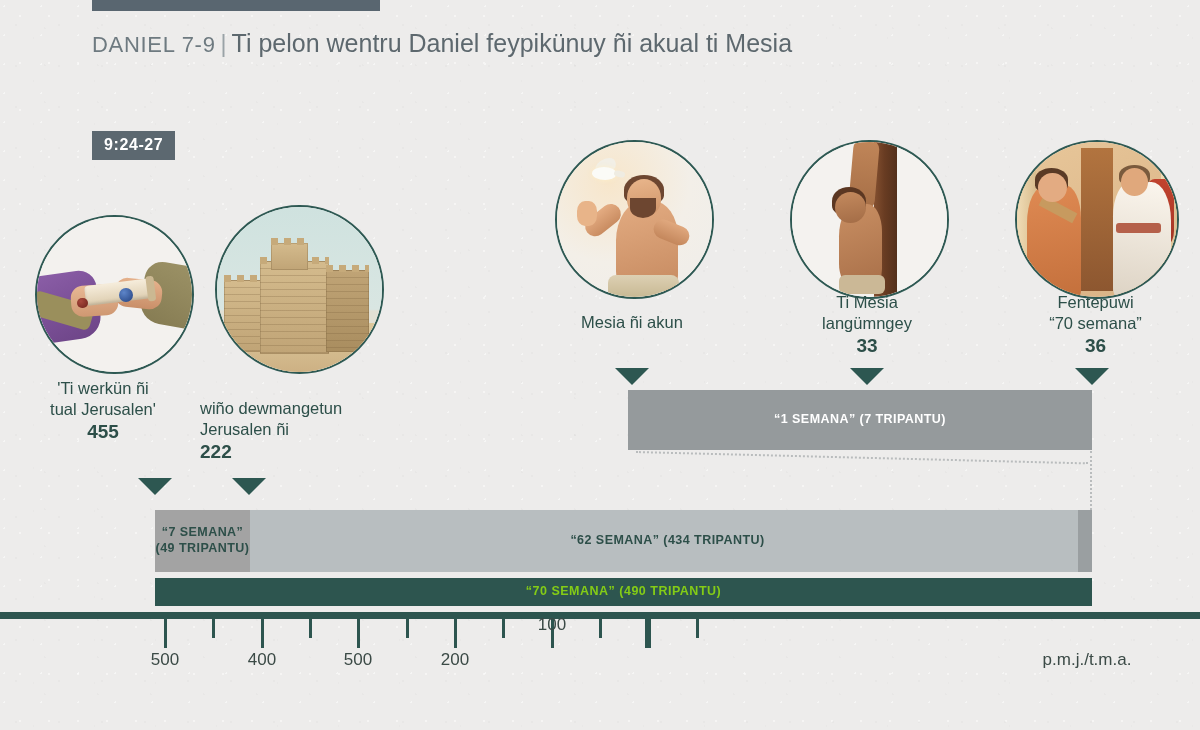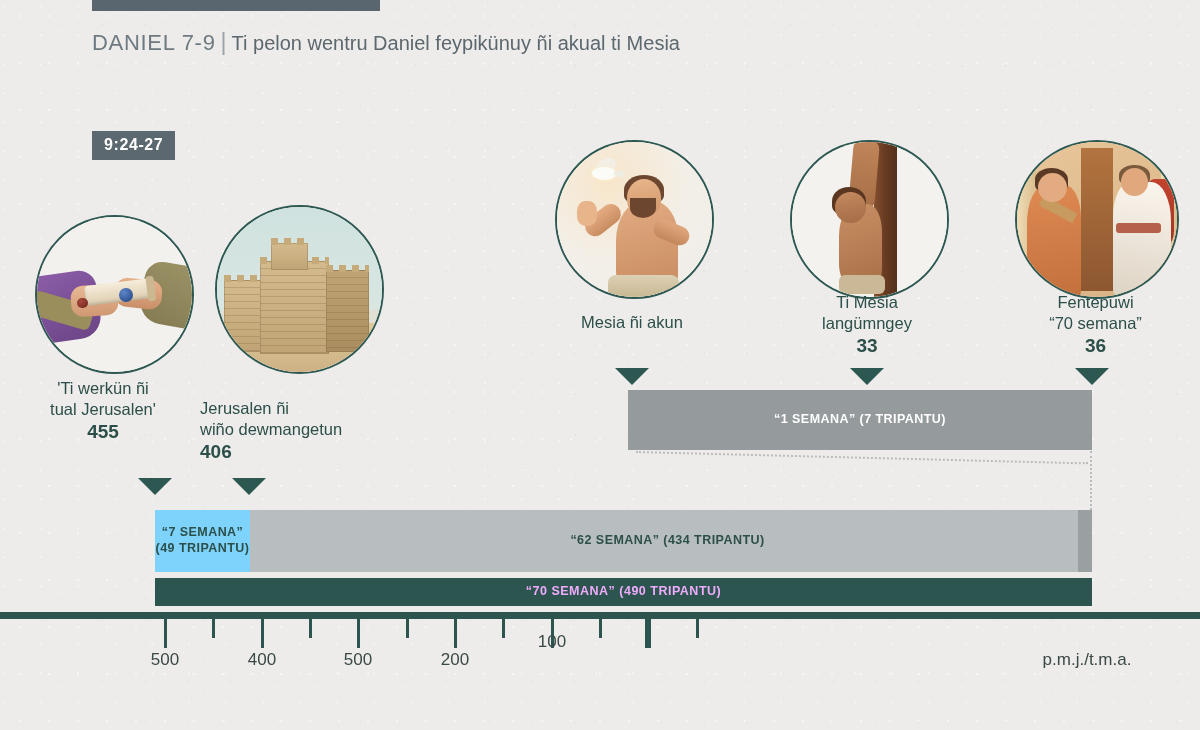--- a/index.html
+++ b/index.html
@@ -20,21 +20,21 @@
     background-size:37px 29px,43px 41px,29px 47px,53px 37px,61px 43px;
     opacity:.9;}
 
   
   .top-rule{position:absolute;left:92px;top:0;width:288px;height:11px;background:#596670;}
   .title{position:absolute;left:92px;top:29px;white-space:nowrap;}
   .title .ref{
     font-size:22px;letter-spacing:.7px;color:#6e7a80;font-weight:400;
     font-stretch:condensed;vertical-align:baseline;}
   .title .sep{font-size:23px;color:#9aa3a7;padding:0 5px;vertical-align:baseline;}
-  .title .main{font-size:20px;color:#5d686e;font-weight:400;vertical-align:baseline;}
+  .title .main{font-size:25px;color:#5d686e;font-weight:400;vertical-align:baseline;}
 
   .scripture-badge{position:absolute;left:92px;top:131px;background:#5c6870;color:#fff;
     font-size:16px;font-weight:700;letter-spacing:.6px;padding:5px 12px 6px;}
 
   
   .circ{position:absolute;border-radius:50%;overflow:hidden;
     border:2.5px solid #2e5953;background:#f2f1ef;}
   .circ .art{position:absolute;inset:0;}
 
   
@@ -142,24 +142,24 @@
   .evt.right-al{}
 
   .tri{position:absolute;width:0;height:0;
     border-left:17px solid transparent;border-right:17px solid transparent;
     border-top:17px solid #2d5751;}
 
   
   .bar{position:absolute;display:flex;align-items:center;justify-content:center;
     font-size:12.5px;font-weight:700;letter-spacing:.45px;text-align:center;line-height:1.25;}
   .bar-week1{background:#959a9c;color:#fff;}
-  .bar-seg7{background:#7dd3fc;color:#2d4f49;}
+  .bar-seg7{background:#a3a3a3;color:#2d4f49;}
   .bar-seg62{background:#b8bec0;color:#2d4f49;}
   .bar-last{background:#9a9fa1;}
-  .bar-total{background:#2d554f;color:#f0abfc;letter-spacing:.5px;}
+  .bar-total{background:#2d554f;color:#84cc16;letter-spacing:.5px;}
 
   .dotline{position:absolute;border-bottom:2px dotted #b9bcbd;}
   .dotvert{position:absolute;border-left:2px dotted #b9bcbd;}
 
   
   .axis{position:absolute;left:0;width:1200px;height:7px;background:#2d554f;}
   .tick{position:absolute;width:3px;background:#2d554f;}
   .tick.major{height:29px;}
   .tick.minor{height:19px;}
   .tick.era{width:6px;height:29px;}
@@ -261,23 +261,23 @@
 </div>
 
 <div class="evt right-al" style="left:18px;top:378px;width:170px;">
   <div class="txt">'Ti werkün ñi</div>
   <div class="txt">tual Jerusalen'</div>
   <div class="yr">455</div>
 </div>
 <div class="tri" style="left:138px;top:478px;"></div>
 
 <div class="evt" style="left:200px;top:398px;width:190px;text-align:left;">
+  <div class="txt">wiño dewmangetun</div>
   <div class="txt">Jerusalen ñi</div>
-  <div class="txt">wiño dewmangetun</div>
-  <div class="yr">406</div>
+  <div class="yr">222</div>
 </div>
 <div class="tri" style="left:232px;top:478px;"></div>
 
 <div class="evt" style="left:557px;top:312px;width:150px;">
   <div class="txt">Mesia ñi akun</div>
 </div>
 <div class="tri" style="left:615px;top:368px;"></div>
 
 <div class="evt" style="left:792px;top:292px;width:150px;">
   <div class="txt">Ti Mesia</div>
@@ -321,14 +321,14 @@
 <div class="tick minor" style="left:502px;top:619px;"></div>
 <div class="tick major" style="left:551px;top:619px;"></div>
 <div class="tick minor" style="left:599px;top:619px;"></div>
 <div class="tick era" style="left:645px;top:619px;"></div>
 <div class="tick minor" style="left:696px;top:619px;"></div>
 
 <div class="axlabel" style="left:165px;top:650px;">500</div>
 <div class="axlabel" style="left:262px;top:650px;">400</div>
 <div class="axlabel" style="left:358px;top:650px;">500</div>
 <div class="axlabel" style="left:455px;top:650px;">200</div>
-<div class="axlabel" style="left:552px;top:632px;">100</div>
+<div class="axlabel" style="left:552px;top:615px;">100</div>
 <div class="axlabel" style="left:1032px;top:650px;width:110px;transform:none;">p.m.j./t.m.a.</div>
 
 </body></html>

